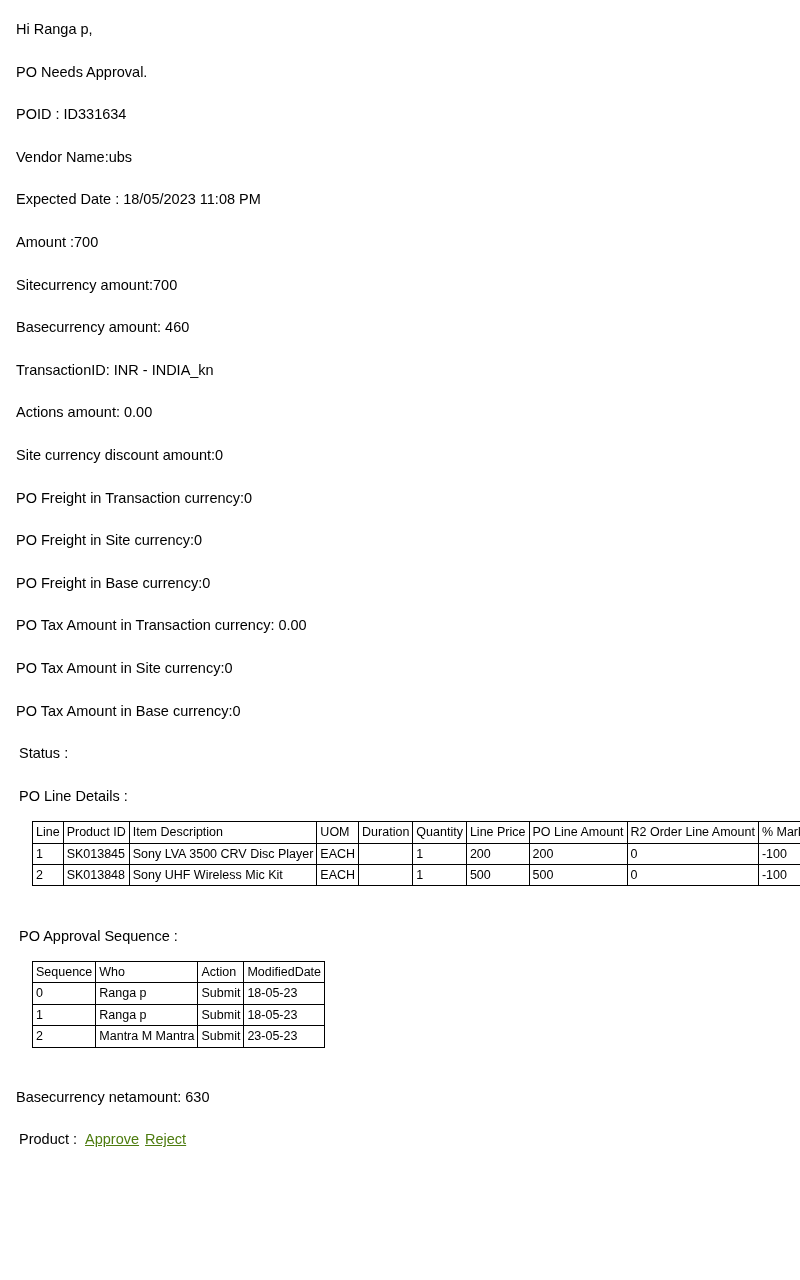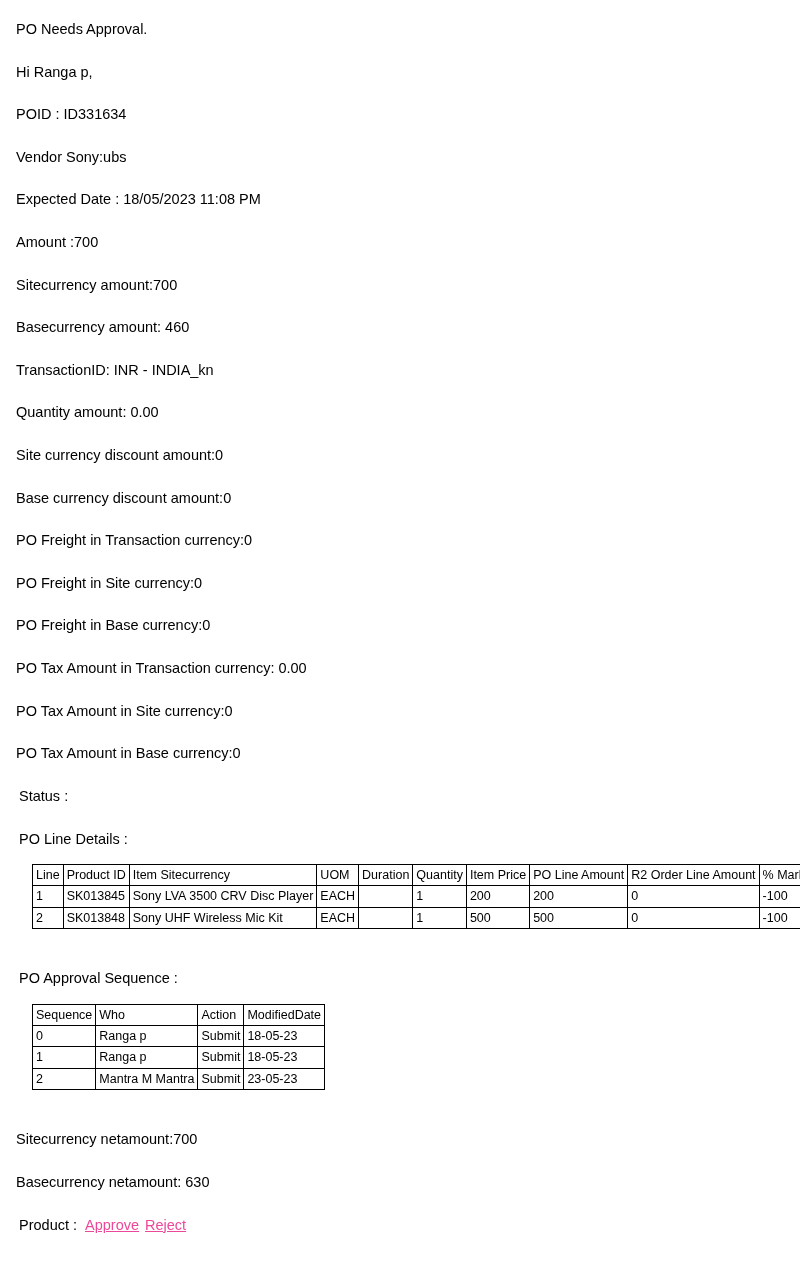--- a/index.html
+++ b/index.html
@@ -53,72 +53,71 @@
     white-space: nowrap;
     line-height: 1.15;
     vertical-align: top;
   }
   .table-wrap {
     padding-top: 4px;
     padding-bottom: 4px;
   }
   .spacer-md { height: 24px; }
   a.action-link {
-    color: #ec4899;
+    color: #4d7c0f;
     text-decoration: underline;
     cursor: pointer;
   }
   .actions-row {
     height: 42.6px;
     display: flex;
     align-items: center;
     gap: 6px;
     padding-left: 3px;
   }
   .actions-row .label { margin-right: 2px; }
 </style>
 </head>
 <body>
 
 <div class="page">
 
+  <div class="line">Hi Ranga p,</div>
   <div class="line">PO Needs Approval.</div>
-  <div class="line">Hi Ranga p,</div>
 
   <div class="line">POID : ID331634</div>
-  <div class="line">Vendor Sony:ubs</div>
+  <div class="line">Vendor Name:ubs</div>
   <div class="line">Expected Date : 18/05/2023 11:08 PM</div>
   <div class="line">Amount :700</div>
   <div class="line">Sitecurrency amount:700</div>
   <div class="line">Basecurrency amount: 460</div>
   <div class="line">TransactionID: INR - INDIA_kn</div>
-  <div class="line">Quantity amount: 0.00</div>
+  <div class="line">Actions amount: 0.00</div>
   <div class="line">Site currency discount amount:0</div>
-  <div class="line">Base currency discount amount:0</div>
   <div class="line">PO Freight in Transaction currency:0</div>
   <div class="line">PO Freight in Site currency:0</div>
   <div class="line">PO Freight in Base currency:0</div>
   <div class="line">PO Tax Amount in Transaction currency: 0.00</div>
   <div class="line">PO Tax Amount in Site currency:0</div>
   <div class="line">PO Tax Amount in Base currency:0</div>
   <div class="line indent">Status :</div>
 
   <div class="section-label">PO Line Details :</div>
 
   <div class="table-wrap">
     <table class="grid">
       <thead>
         <tr>
           <th>Line</th>
           <th>Product ID</th>
-          <th>Item Sitecurrency</th>
+          <th>Item Description</th>
           <th>UOM</th>
           <th>Duration</th>
           <th>Quantity</th>
-          <th>Item Price</th>
+          <th>Line Price</th>
           <th>PO Line Amount</th>
           <th>R2 Order Line Amount</th>
           <th>% Mark Up</th>
         </tr>
       </thead>
       <tbody>
         <tr>
           <td>1</td>
           <td>SK013845</td>
           <td>Sony LVA 3500 CRV Disc Player</td>
@@ -178,21 +177,20 @@
           <td>Mantra M Mantra</td>
           <td>Submit</td>
           <td>23-05-23</td>
         </tr>
       </tbody>
     </table>
   </div>
 
   <div class="spacer-md"></div>
 
-  <div class="line">Sitecurrency netamount:700</div>
   <div class="line">Basecurrency netamount: 630</div>
 
   <div class="actions-row">
     <span class="label">Product :</span>
     <a class="action-link">Approve</a>
     <a class="action-link">Reject</a>
   </div>
 
 </div>
 

